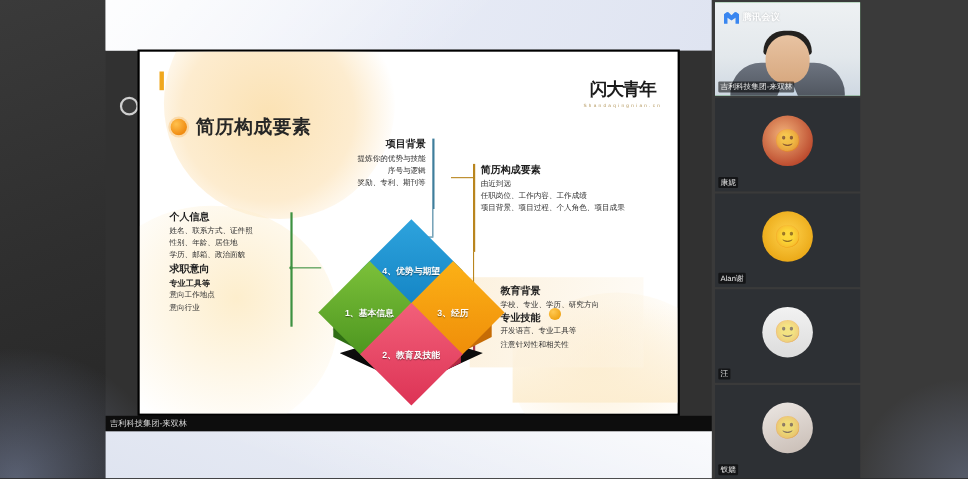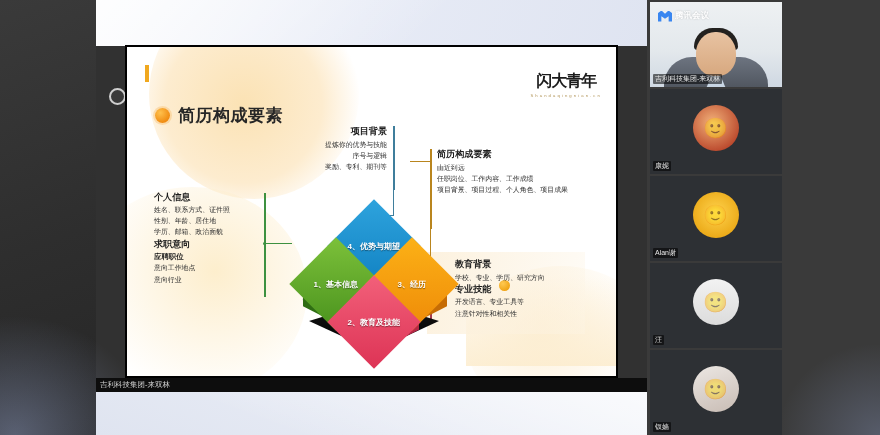--- a/index.html
+++ b/index.html
@@ -56,21 +56,21 @@
   .logo .sub{font-size:4.2px;color:#b09255;letter-spacing:2.1px;margin-top:1px;}
 
   
   .blk{position:absolute;font-size:6.9px;color:#303030;line-height:1.62;}
   .blk .h{font-size:9.1px;font-weight:bold;color:#1d1d1d;line-height:1.5;}
   .blk .sh{font-size:7.4px;font-weight:bold;color:#1d1d1d;line-height:1.55;}
   .blk.right-al{text-align:right;}
 
   .b-self{left:148px;top:78px;width:112px;}
   .b-prac{left:310px;top:101px;width:132px;}
-  .b-pers{left:27px;top:144px;width:104px;font-family:Liberation Mono, monospace;}
+  .b-pers{left:27px;top:144px;width:104px;}
   .b-edu{left:328px;top:211px;width:128px;}
 
   
   .rule{position:absolute;width:2px;}
   .r-self{left:266px;top:79px;height:64px;background:#3f7e9c;}
   .r-prac{left:303px;top:102px;height:80px;background:#b9851e;}
   .r-pers{left:137px;top:146px;height:104px;background:#3d9140;}
   .r-edu{left:303px;top:212px;height:64px;background:#a53a4e;}
 
   .edu-bg{position:absolute;left:300px;top:205px;width:158px;height:82px;
@@ -197,21 +197,21 @@
           <div>项目背景、项目过程、个人角色、项目成果</div>
         </div>
 
         <div class="rule r-pers"></div>
         <div class="blk b-pers">
           <div class="h">个人信息</div>
           <div>姓名、联系方式、证件照</div>
           <div>性别、年龄、居住地</div>
           <div>学历、邮箱、政治面貌</div>
           <div class="h">求职意向</div>
-          <div class="sh">应聘职位</div>
+          <div class="sh">专业工具等</div>
           <div>意向工作地点</div>
           <div>意向行业</div>
         </div>
 
         <div class="edu-bg"></div>
         <div class="rule r-edu"></div>
         <div class="edu-dot"></div>
         <div class="blk b-edu">
           <div class="h">教育背景</div>
           <div>学校、专业、学历、研究方向</div>

